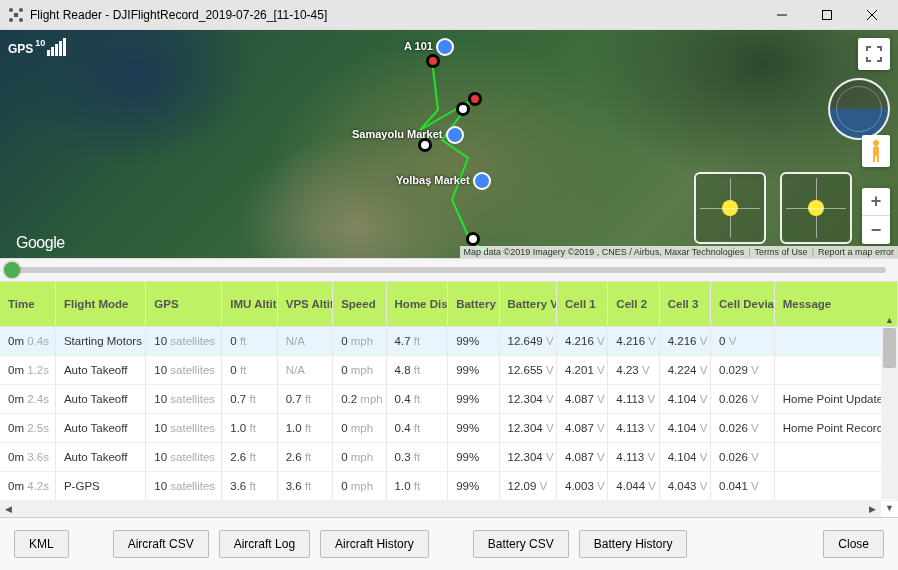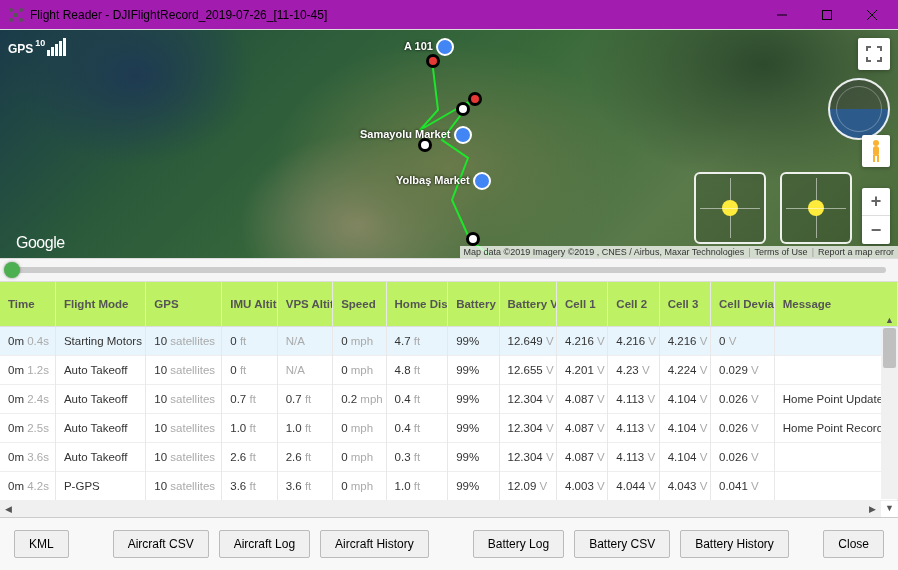--- a/index.html
+++ b/index.html
@@ -1,18 +1,18 @@
 <!DOCTYPE html>
 <html><head>
 <meta charset="utf-8">
 <style>
 * { box-sizing: border-box; margin: 0; padding: 0; }
 body { font-family: "Segoe UI", Tahoma, sans-serif; font-size: 12px; background: #fff; width: 898px; height: 570px; overflow: hidden; color: #333; }
 
-.titlebar { height: 30px; display: flex; align-items: center; padding: 0 4px 0 8px; background: #a21caf; border-bottom: 1px solid #ddd; }
+.titlebar { height: 30px; display: flex; align-items: center; padding: 0 4px 0 8px; background: #e5e5e5; border-bottom: 1px solid #ddd; }
 .titlebar .app-icon { width: 16px; height: 16px; margin-right: 6px; }
 .titlebar .title { flex: 1; font-size: 12px; color: #000; }
 .titlebar .win-btn { width: 45px; height: 30px; display: flex; align-items: center; justify-content: center; cursor: pointer; }
 
 .map { position: relative; height: 228px; background: linear-gradient(135deg,#1a3a4a 0%,#2a5a3a 25%,#3a6a3a 50%,#5a7a4a 75%,#4a6a3a 100%); overflow: hidden; }
 .map .terrain { position:absolute; inset:0; background:
   radial-gradient(ellipse 200px 150px at 15% 20%, #1e3a52 0%, transparent 60%),
   radial-gradient(ellipse 300px 200px at 85% 15%, #2d4a2d 0%, transparent 60%),
   radial-gradient(ellipse 250px 180px at 50% 60%, #6a7a4a 0%, transparent 70%),
   radial-gradient(ellipse 200px 150px at 40% 85%, #8a8a6a 0%, transparent 60%);
@@ -111,21 +111,21 @@
   <svg class="path" width="898" height="228">
     <polyline points="432,30 438,80 420,100 472,70 442,110 468,128 452,170 470,210 490,225" fill="none" stroke="#1de62a" stroke-width="2"></polyline>
   </svg>
   <div class="wp red" style="left:426px;top:24px;"></div>
   <div class="wp red" style="left:468px;top:62px;"></div>
   <div class="wp" style="left:456px;top:72px;"></div>
   <div class="wp" style="left:418px;top:108px;"></div>
   <div class="wp" style="left:466px;top:202px;"></div>
 
   <div class="marker" style="left:404px;top:8px;"><span>A 101</span> <span class="pin" style="display:inline-flex;vertical-align:middle;"></span></div>
-  <div class="marker" style="left:360px;top:96px;"><span>Samayolu Market</span> <span class="pin" style="display:inline-flex;vertical-align:middle;"></span></div>
+  <div class="marker" style="left:352px;top:96px;"><span>Samayolu Market</span> <span class="pin" style="display:inline-flex;vertical-align:middle;"></span></div>
   <div class="marker" style="left:396px;top:142px;text-align:center;"><span>Yolbaş Market</span> <span class="pin" style="display:inline-flex;vertical-align:middle;"></span></div>
 
   <div class="gps-badge">
     <span>GPS</span>
     <span style="font-size:9px;position:relative;top:-8px;">10</span>
     <div class="bars">
         <span style="height:6px"></span>
         <span style="height:9px"></span>
         <span style="height:12px"></span>
         <span style="height:15px"></span>
@@ -306,18 +306,17 @@
   </div>
 </div>
 
 <div class="footer">
   <button class="btn">KML</button>
   <div class="gap"></div>
   <button class="btn">Aircraft CSV</button>
   <button class="btn">Aircraft Log</button>
   <button class="btn">Aircraft History</button>
   <div class="gap"></div>
-  <button class="btn">Battery Log</button>
   <button class="btn">Battery CSV</button>
   <button class="btn">Battery History</button>
   <div class="spacer"></div>
   <button class="btn">Close</button>
 </div>
 
 </body></html>

